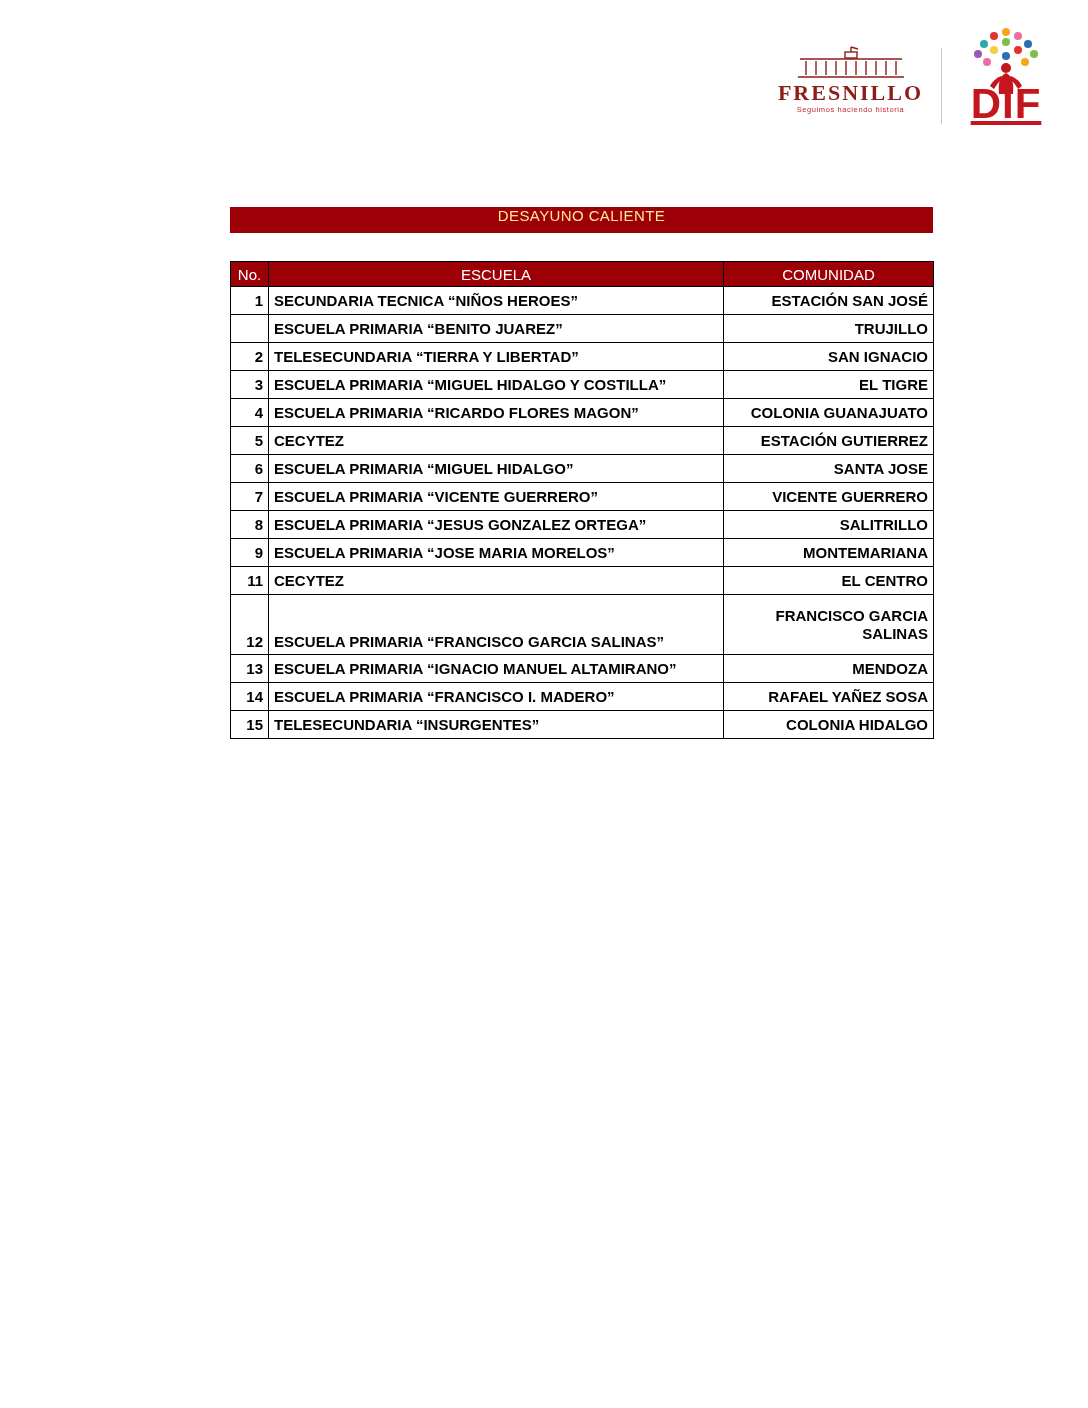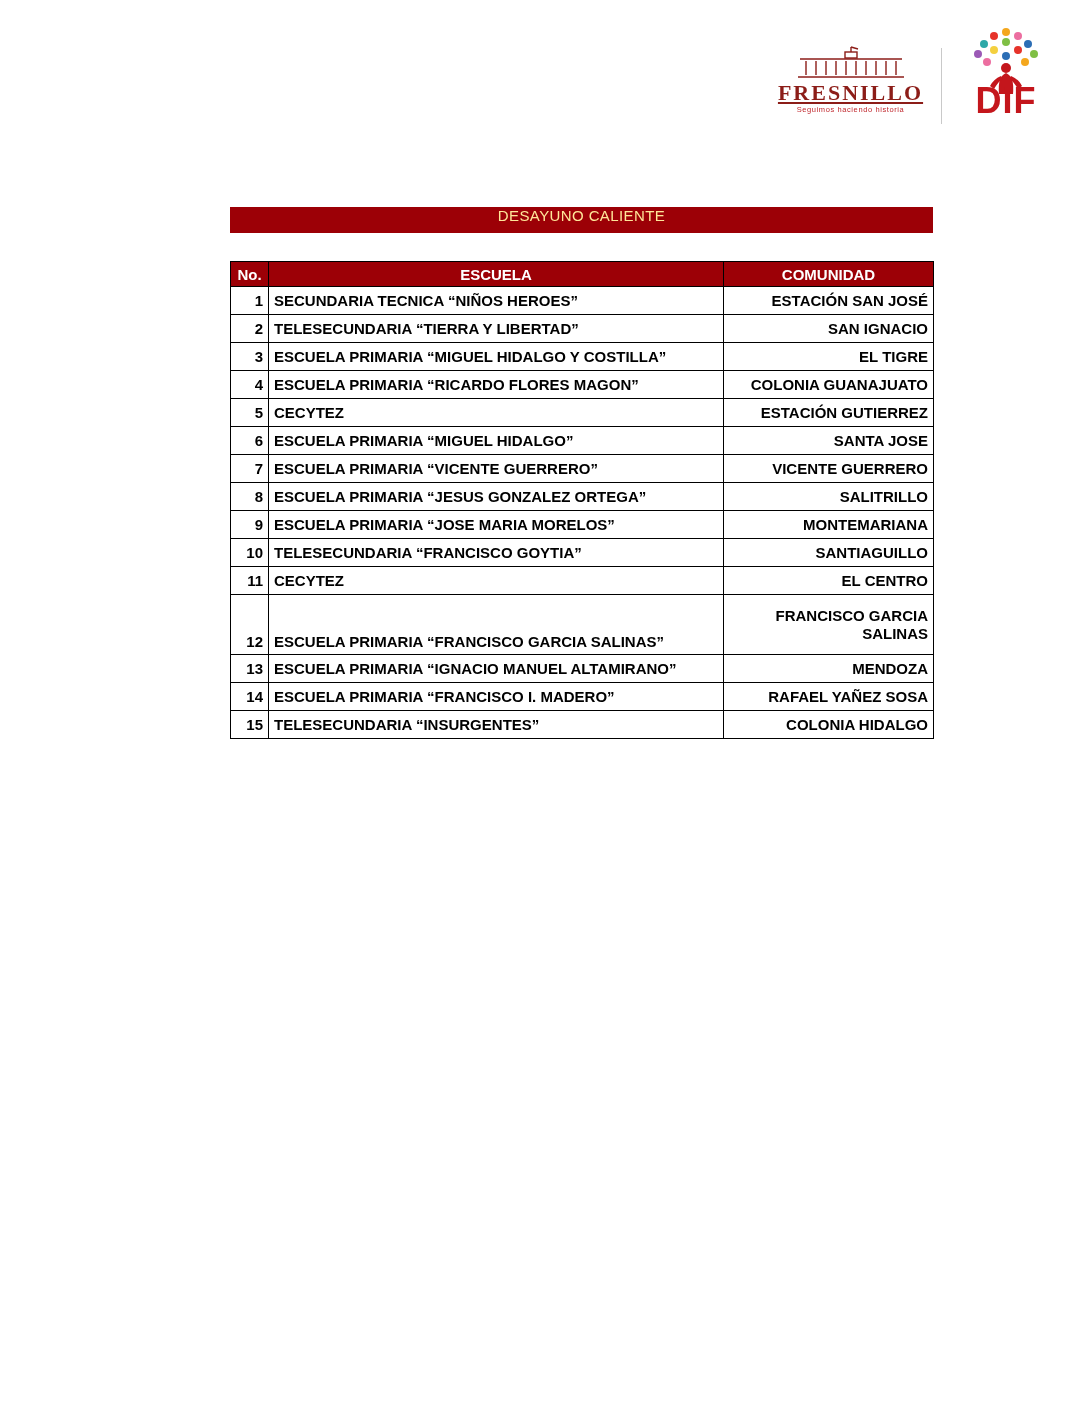--- a/index.html
+++ b/index.html
@@ -9,50 +9,50 @@
     overflow:hidden;
   }
 
   
   .logo-fresnillo {
     position:absolute; left:768px; top:46px; width:165px; text-align:center;
   }
   .logo-fresnillo .building { display:block; margin:0 auto 1px auto; }
   .logo-fresnillo .wordmark {
     font-family:"Liberation Serif", serif; font-weight:bold;
-    font-size:22px; letter-spacing:2px; color:#8c1d18; line-height:1.05;text-decoration:underline;
+    font-size:22px; letter-spacing:2px; color:#8c1d18; line-height:1.05;
   }
   .logo-fresnillo .tagline {
     font-size:7.5px; color:#c0272d; letter-spacing:0.6px; margin-top:1px;
   }
   .logo-divider {
     position:absolute; left:941px; top:48px; width:1px; height:76px;
     background:#c9c9c9;
   }
   .logo-dif { position:absolute; left:950px; top:24px; width:112px; text-align:center; }
   .logo-dif .dif-text {
-    font-size:36px; font-weight:bold; color:#c4161c; line-height:0.85;
-    letter-spacing:1px; margin-top:-14px; font-family:"Liberation Sans",sans-serif;
+    font-size:42px; font-weight:bold; color:#c4161c; line-height:0.85;
+    letter-spacing:1px; margin-top:-14px; font-family:"Liberation Sans",sans-serif;text-decoration:underline;
   }
 
   
   .banner {
     position:absolute; left:230px; top:207px; width:703px; height:26px;
     background:var(--accent,#9c0006);
     display:flex; align-items:flex-start; justify-content:center;
     color:var(--banner_text,#ffe699); font-size:15px; letter-spacing:0.4px;
   }
 
   
   table.school-table {
     position:absolute; left:230px; top:261px; width:703px;
     border-collapse:collapse; table-layout:fixed;
   }
   table.school-table th {
-    background:var(--accent,#9c0006); color:#ffffff; font-weight:bold;
+    background:var(--accent,#9c0006); color:#ffffff; font-weight:normal;
     font-size:15px; height:24px; border:1px solid #000; text-align:center;
     padding:0 4px;
   }
   table.school-table td {
     border:1px solid #000; font-size:15px; font-weight:bold; color:#000;
     height:25px; padding:1px 5px; line-height:1.15; vertical-align:middle;
     overflow:hidden; word-wrap:break-word;
   }
   td.col-no { text-align:right; padding-right:6px; }
   td.col-escuela { text-align:left; }
@@ -142,20 +142,25 @@
         <th>COMUNIDAD</th>
       </tr>
     </thead>
     <tbody>
         <tr>
           <td class="col-no">1</td>
           <td class="col-escuela">SECUNDARIA TECNICA “NIÑOS HEROES”</td>
           <td class="col-comunidad">ESTACIÓN SAN JOSÉ</td>
         </tr>
         <tr>
+          <td class="col-no"></td>
+          <td class="col-escuela">ESCUELA PRIMARIA “BENITO JUAREZ”</td>
+          <td class="col-comunidad">TRUJILLO</td>
+        </tr>
+        <tr>
           <td class="col-no">2</td>
           <td class="col-escuela">TELESECUNDARIA “TIERRA Y LIBERTAD”</td>
           <td class="col-comunidad">SAN IGNACIO</td>
         </tr>
         <tr>
           <td class="col-no">3</td>
           <td class="col-escuela">ESCUELA PRIMARIA “MIGUEL HIDALGO Y COSTILLA”</td>
           <td class="col-comunidad">EL TIGRE</td>
         </tr>
         <tr>
@@ -180,25 +185,20 @@
         </tr>
         <tr>
           <td class="col-no">8</td>
           <td class="col-escuela">ESCUELA PRIMARIA “JESUS GONZALEZ ORTEGA”</td>
           <td class="col-comunidad">SALITRILLO</td>
         </tr>
         <tr>
           <td class="col-no">9</td>
           <td class="col-escuela">ESCUELA PRIMARIA “JOSE MARIA MORELOS”</td>
           <td class="col-comunidad">MONTEMARIANA</td>
-        </tr>
-        <tr>
-          <td class="col-no">10</td>
-          <td class="col-escuela">TELESECUNDARIA “FRANCISCO GOYTIA”</td>
-          <td class="col-comunidad">SANTIAGUILLO</td>
         </tr>
         <tr>
           <td class="col-no">11</td>
           <td class="col-escuela">CECYTEZ</td>
           <td class="col-comunidad">EL CENTRO</td>
         </tr>
         <tr class="tall">
           <td class="col-no">12</td>
           <td class="col-escuela">ESCUELA PRIMARIA “FRANCISCO GARCIA SALINAS”</td>
           <td class="col-comunidad">FRANCISCO GARCIA SALINAS</td>

